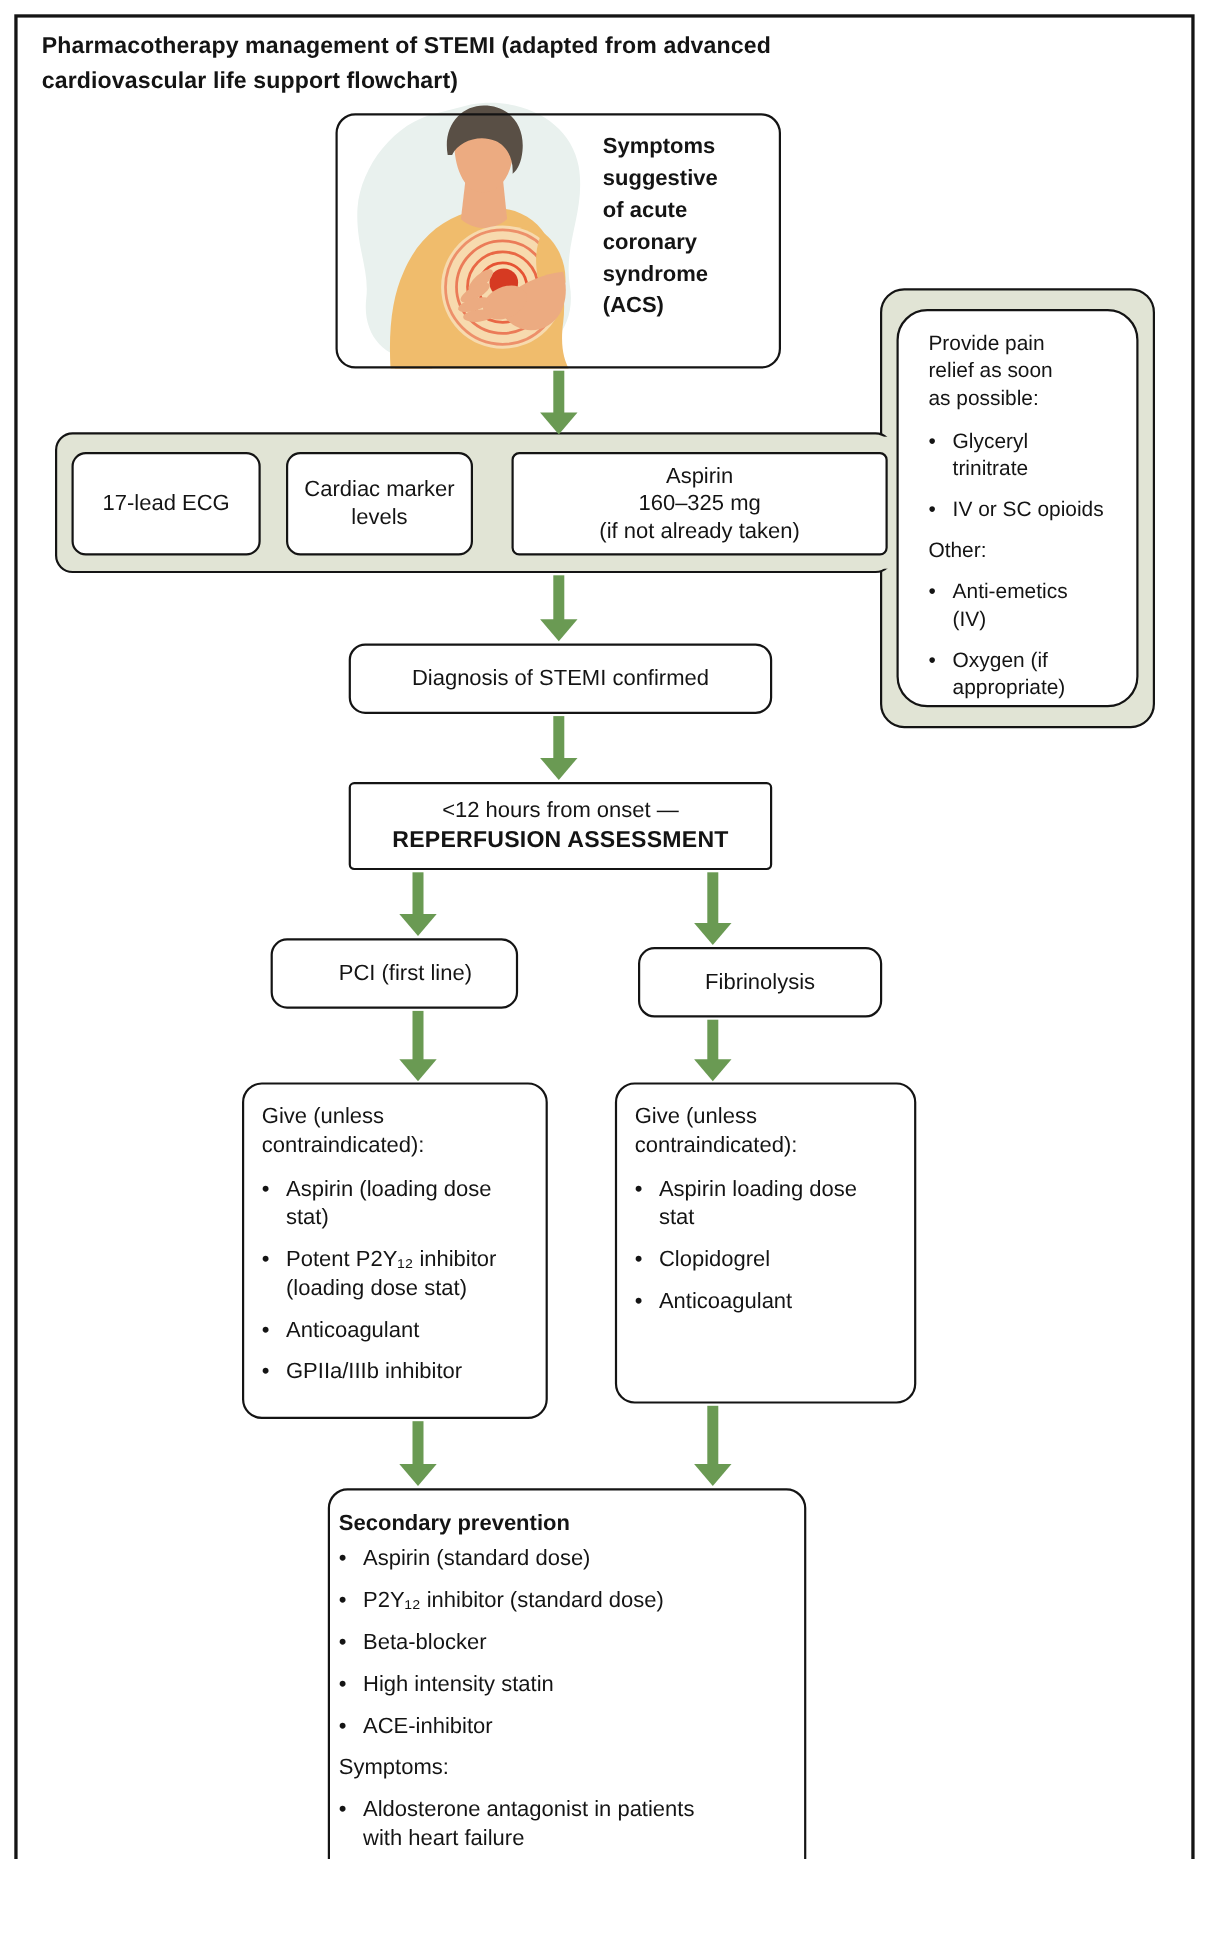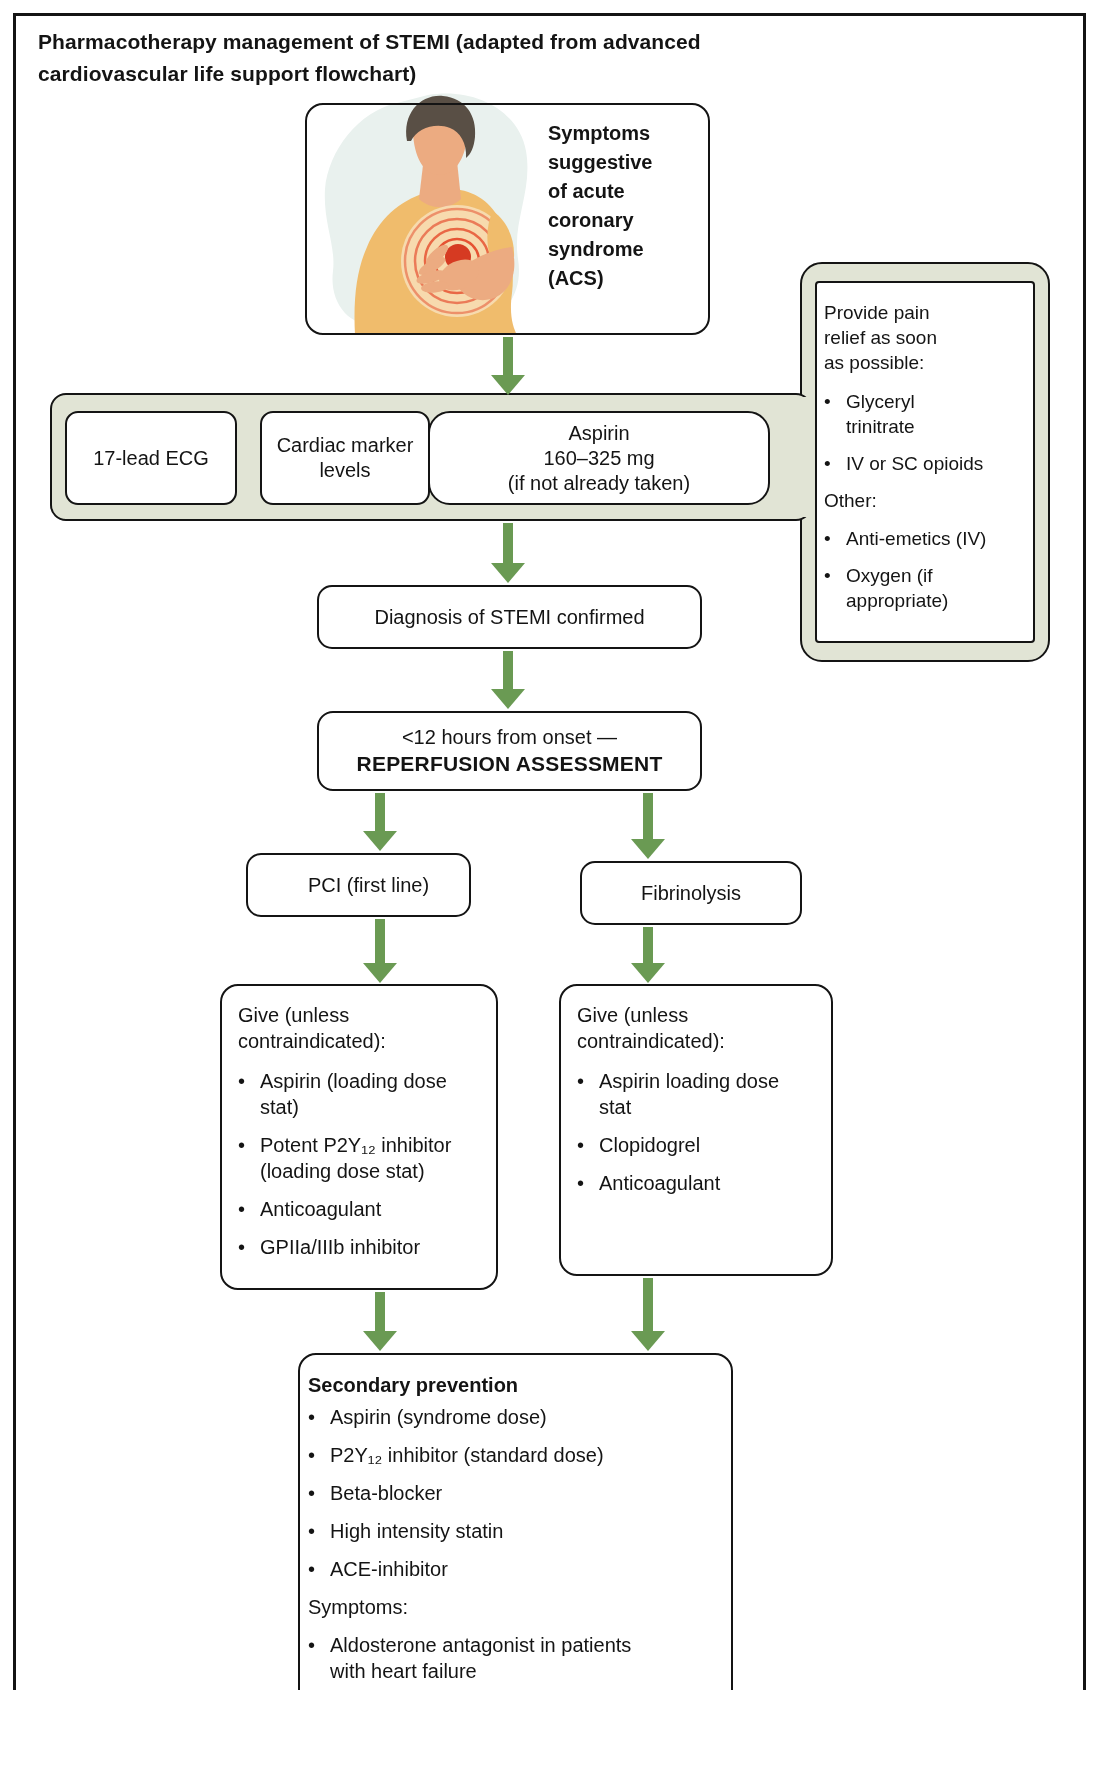--- a/index.html
+++ b/index.html
@@ -45,27 +45,27 @@
 
   <div style="position:absolute;left:796px;top:397px;width:18px;height:120px;background:var(--sage);z-index:3;"></div>
 
   <div class="box center-label" style="left:65px;top:411px;width:172px;height:94px;z-index:4;border-radius:13px;">
     <span class="preline">17-lead ECG</span>
   </div>
   <div class="box center-label" style="left:260px;top:411px;width:170px;height:94px;z-index:4;border-radius:13px;">
     <span class="preline">Cardiac marker
 levels</span>
   </div>
-  <div class="box center-label" style="left:428px;top:411px;width:342px;height:94px;z-index:4;border-radius:22px;">
+  <div class="box center-label" style="left:465px;top:411px;width:342px;height:94px;z-index:4;border-radius:7px;">
     <span class="preline">Aspirin
 160–325 mg
 (if not already taken)</span>
   </div>
 
-  <div class="box" style="left:815px;top:281px;width:220px;height:362px;z-index:4;border-radius:4px;padding:17px 7px;font-size:19px;line-height:1.32;">
+  <div class="box" style="left:815px;top:281px;width:220px;height:362px;z-index:4;border-radius:28px;padding:17px 27px;font-size:19px;line-height:1.32;">
     <div class="stack">
       <div class="preline">Provide pain
 relief as soon
 as possible:</div>
       <div class="li" style="margin-top:14px;">
         <span class="dot">•</span>
         <span class="preline">Glyceryl
 trinitrate</span>
       </div>
       <div class="li">
@@ -151,21 +151,21 @@
     </div>
   <div class="arrow" style="left:631px;top:1278px;height:73px;z-index:5;">
       <div class="stem"></div>
       <div class="head"></div>
     </div>
 
   <div class="box center-label" style="left:317px;top:585px;width:385px;height:64px;z-index:4;">
     <span>Diagnosis of STEMI confirmed</span>
   </div>
 
-  <div class="box" style="left:317px;top:711px;width:385px;height:80px;z-index:4;border-radius:16px;display:flex;flex-direction:column;align-items:center;justify-content:center;">
+  <div class="box" style="left:317px;top:711px;width:385px;height:80px;z-index:4;border-radius:5px;display:flex;flex-direction:column;align-items:center;justify-content:center;">
     <div style="font-size:20px;line-height:1.3;">&lt;12 hours from onset —</div>
     <div style="font-size:21px;line-height:1.3;font-weight:bold;letter-spacing:.2px;">REPERFUSION ASSESSMENT</div>
   </div>
 
   <div class="box center-label" style="left:246px;top:853px;width:225px;height:64px;z-index:4;padding-left:20px;">
     <span>PCI (first line)</span>
   </div>
 
   <div class="box center-label" style="left:580px;top:861px;width:222px;height:64px;z-index:4;">
     <span>Fibrinolysis</span>
@@ -214,21 +214,21 @@
         <span class="preline">Anticoagulant</span>
       </div>
     </div>
   </div>
 
   <div class="box" style="left:298px;top:1353px;width:435px;height:357px;z-index:4;border-radius:18px;padding:17px 8px;font-size:20px;line-height:1.3;">
     <div>
       <div style="font-weight:bold;">Secondary prevention</div>
       <div class="li" style="margin-top:6px;">
         <span class="dot">•</span>
-        <span>Aspirin (syndrome dose)</span>
+        <span>Aspirin (standard dose)</span>
       </div>
       <div class="li" style="margin-top:12px;">
         <span class="dot">•</span>
         <span>P2Y₁₂ inhibitor (standard dose)</span>
       </div>
       <div class="li" style="margin-top:12px;">
         <span class="dot">•</span>
         <span>Beta-blocker</span>
       </div>
       <div class="li" style="margin-top:12px;">

